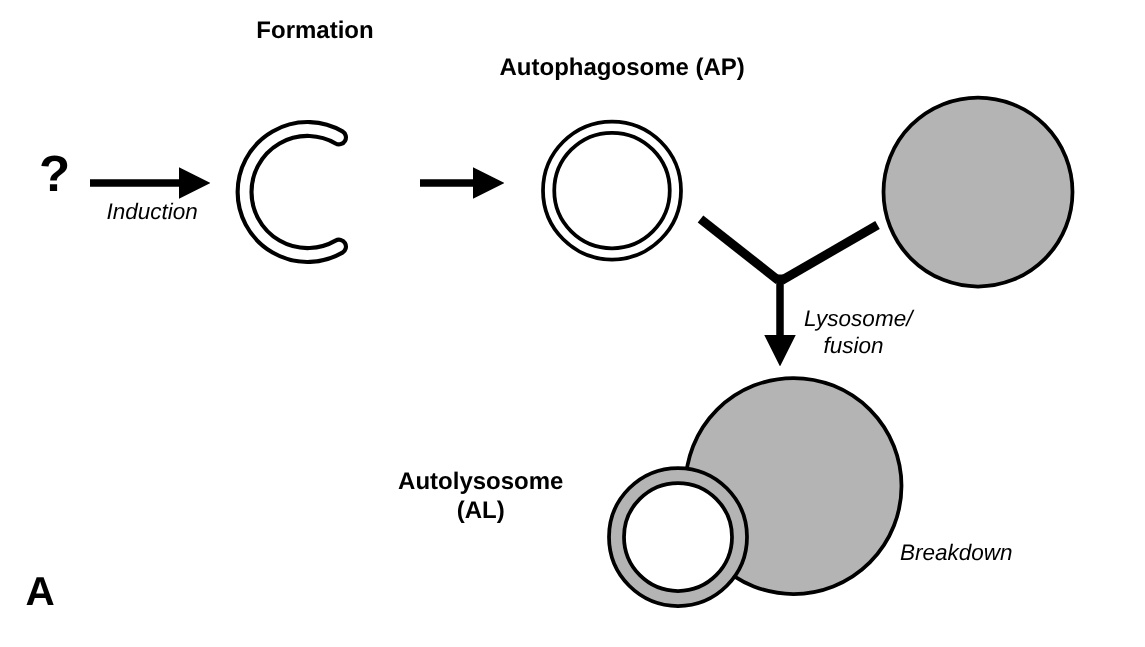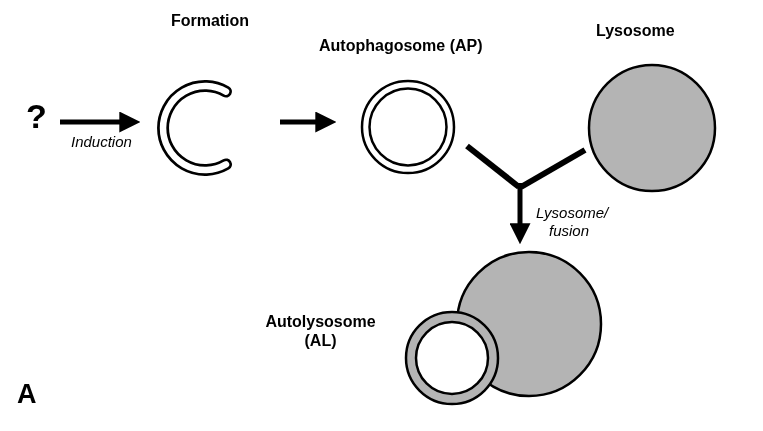--- a/index.html
+++ b/index.html
@@ -67,28 +67,28 @@
 
   <div class="lbl qmark" style="left:26px; top:96px;">?</div>
 
   <div class="lbl italic" style="left:71px; top:133px;text-align:center;">Induction</div>
 
   <div class="lbl bold center" style="left:130px; top:11px; width:160px;">
     <div>Formation</div>
   </div>
 
 
-  <div class="lbl bold" style="left:319px; top:36px;">Autophagosome (AP)</div>
+  <div class="lbl bold" style="left:333px; top:36px;">Autophagosome (AP)</div>
 
-  <div class="lbl bold" style="left:596px; top:21px;">Lysosome</div>
 
   <div class="lbl italic" style="left:536px; top:204px;">Lysosome/</div>
   <div class="lbl italic" style="left:549px; top:222px;">fusion</div>
 
   <div class="lbl bold center" style="left:248px; top:312px; width:145px;">
     <div>Autolysosome</div>
     <div>(AL)</div>
   </div>
 
+  <div class="lbl italic" style="left:600px; top:360px;">Breakdown</div>
 
   <div class="lbl panel-letter" style="left:17px; top:378px;">A</div>
 
 </div>
 
 </body></html>

